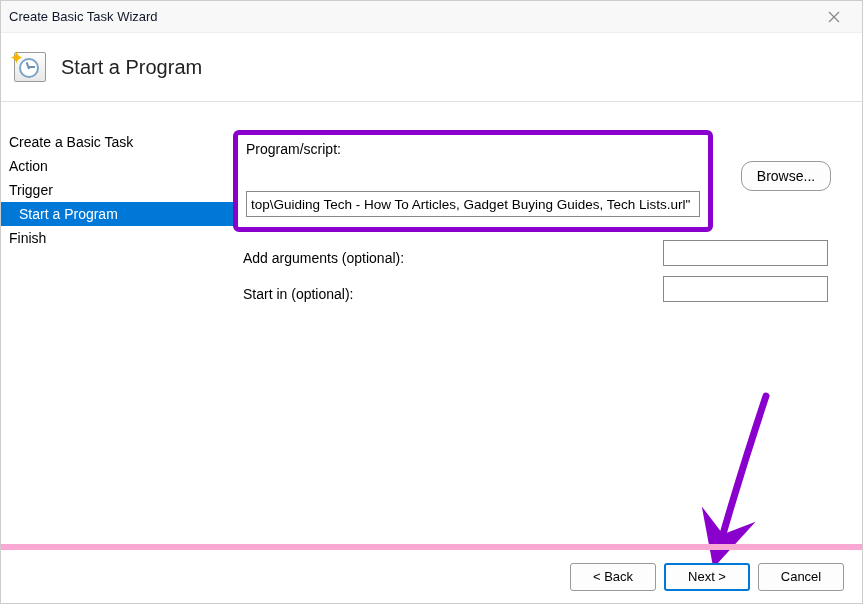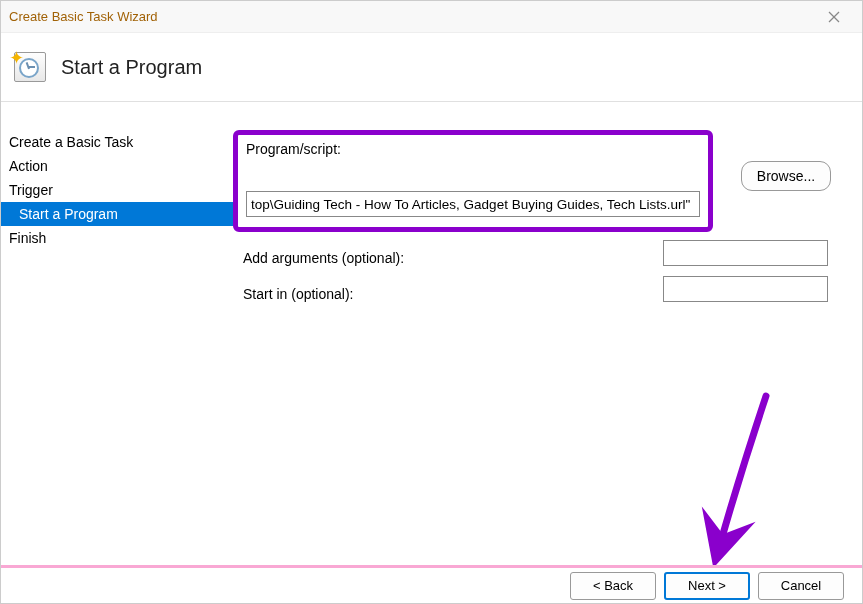--- a/index.html
+++ b/index.html
@@ -12,21 +12,21 @@
       overflow: hidden;
       border: 1px solid #ccc;
       position: relative;
     }
     .titlebar {
       height: 32px;
       background: #f8f8f8;
       display: flex;
       align-items: center;
       padding: 0 8px;
-      color: #a16207;
+      color: #0f172a;
       font-size: 13px;
       border-bottom: 1px solid #eee;
     }
     .titlebar .title { flex: 1; }
     .titlebar .close {
       width: 40px;
       height: 28px;
       display: flex;
       align-items: center;
       justify-content: center;
@@ -173,22 +173,22 @@
       border: 1px solid #888;
       padding: 2px 4px;
       font-size: 13px;
       font-family: inherit;
     }
     .footer {
       position: absolute;
       bottom: 0;
       left: 0;
       right: 0;
-      height: 38px;
-      border-top: 3px solid #f9a8d4;
+      height: 59px;
+      border-top: 6px solid #f9a8d4;
       display: flex;
       justify-content: flex-end;
       align-items: center;
       padding: 0 18px;
       gap: 8px;
     }
     .footer button {
       min-width: 86px;
       height: 28px;
       border: 1px solid #999;

